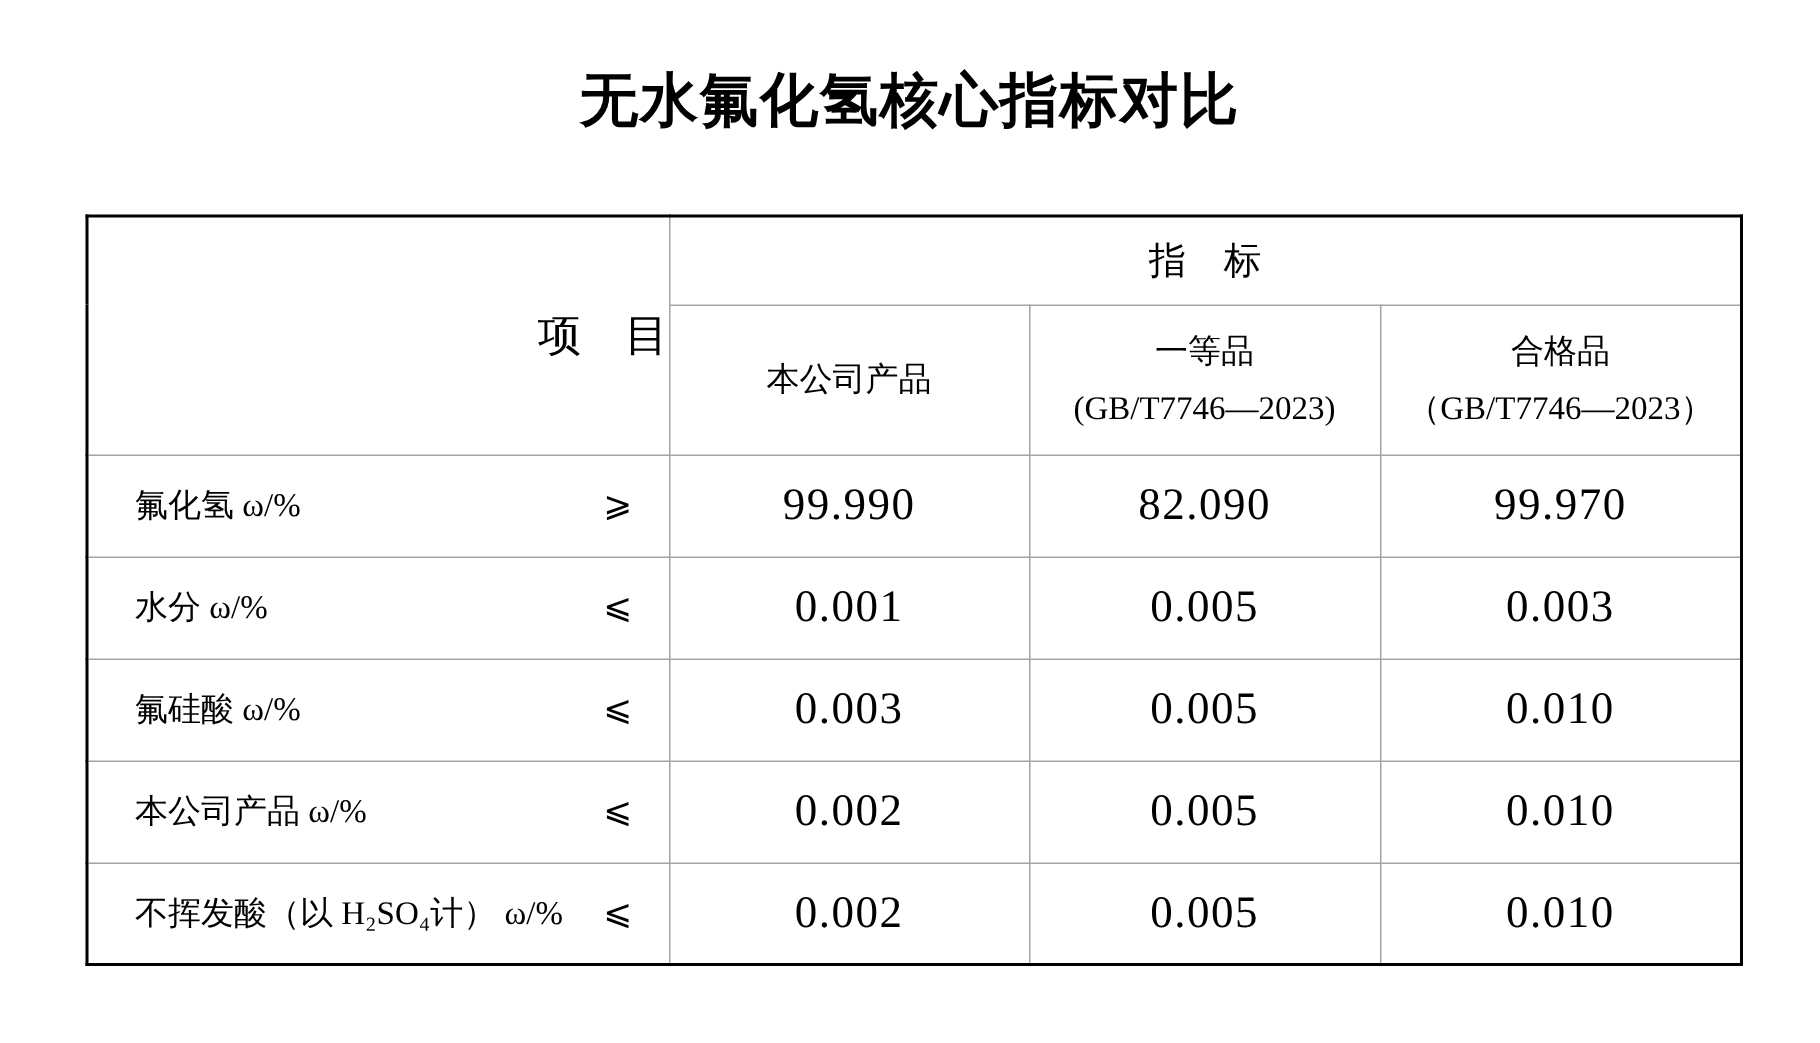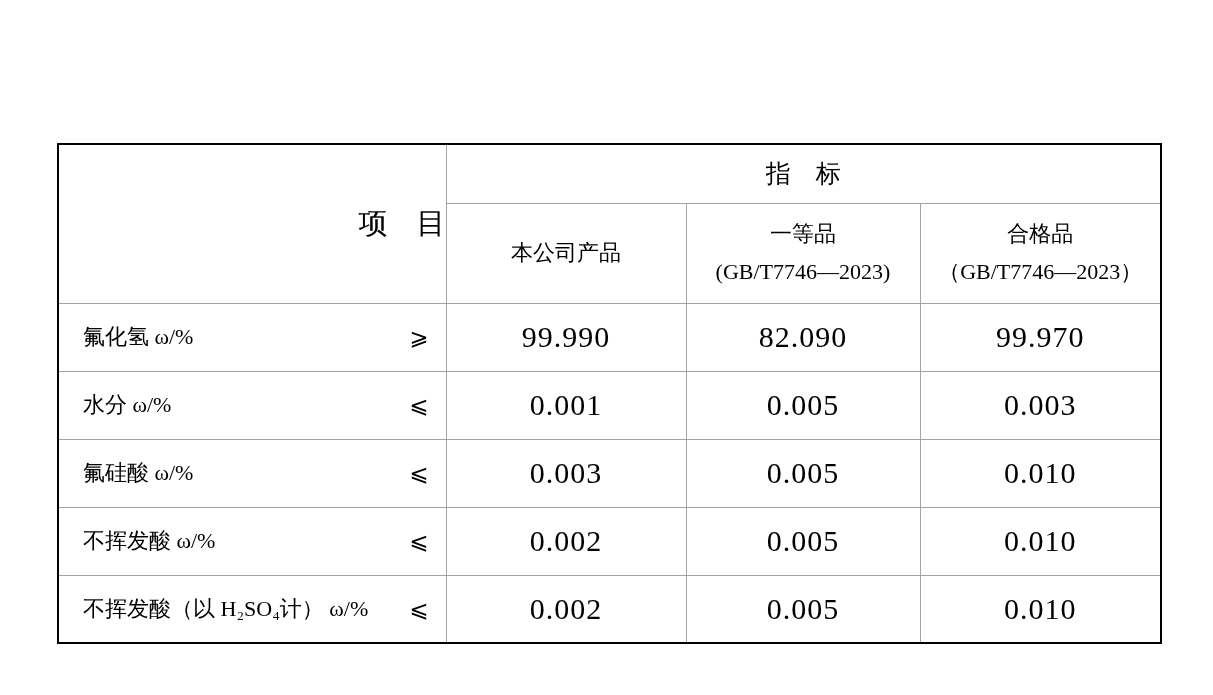--- a/index.html
+++ b/index.html
@@ -27,38 +27,39 @@
   tr.h1 { height: 59px; }
   tr.h2 { height: 100px; }
   tr.data { height: 68px; }
 
   .th-item { text-align: right; font-size: 29px; }
   .th-indicator { text-align: center; font-size: 25px; }
 
   .th-col { text-align: center; font-size: 22px; padding: 2px 0; }
   .col-name, .col-std { display: block; line-height: 38px; }
 
-  .item-cell { padding: 4px; }
+  .item-cell { padding: 11px; }
   .item-flex {
     display: flex; justify-content: space-between; align-items: center;
     padding: 0 13px 0 20px;
   }
   .item-label { font-size: 22px; white-space: pre; }
   .comparator {
     font-size: 23px;
     font-family: "DejaVu Sans", sans-serif;
   }
 
   .val { text-align: center; font-size: 30px; letter-spacing: 1px; }
 </style>
 </head>
 <body>
 
 <div class="page">
 
+  <div class="doc-title">无水氟化氢核心指标对比</div>
 
   <table class="spec">
     <colgroup>
       <col style="width:388px">
       <col style="width:240px">
       <col style="width:234px">
       <col style="width:241px">
     </colgroup>
 
     <tbody>
@@ -113,21 +114,21 @@
         </div>
       </td>
       <td class="val">0.003</td>
       <td class="val">0.005</td>
       <td class="val">0.010</td>
     </tr>
 
     <tr class="data">
       <td class="item-cell">
         <div class="item-flex">
-          <span class="item-label">不挥发酸 ω/%</span>
+          <span class="item-label">本公司产品 ω/%</span>
           <span class="comparator">⩽</span>
         </div>
       </td>
       <td class="val">0.002</td>
       <td class="val">0.005</td>
       <td class="val">0.010</td>
     </tr>
 
     <tr class="data">
       <td class="item-cell">

